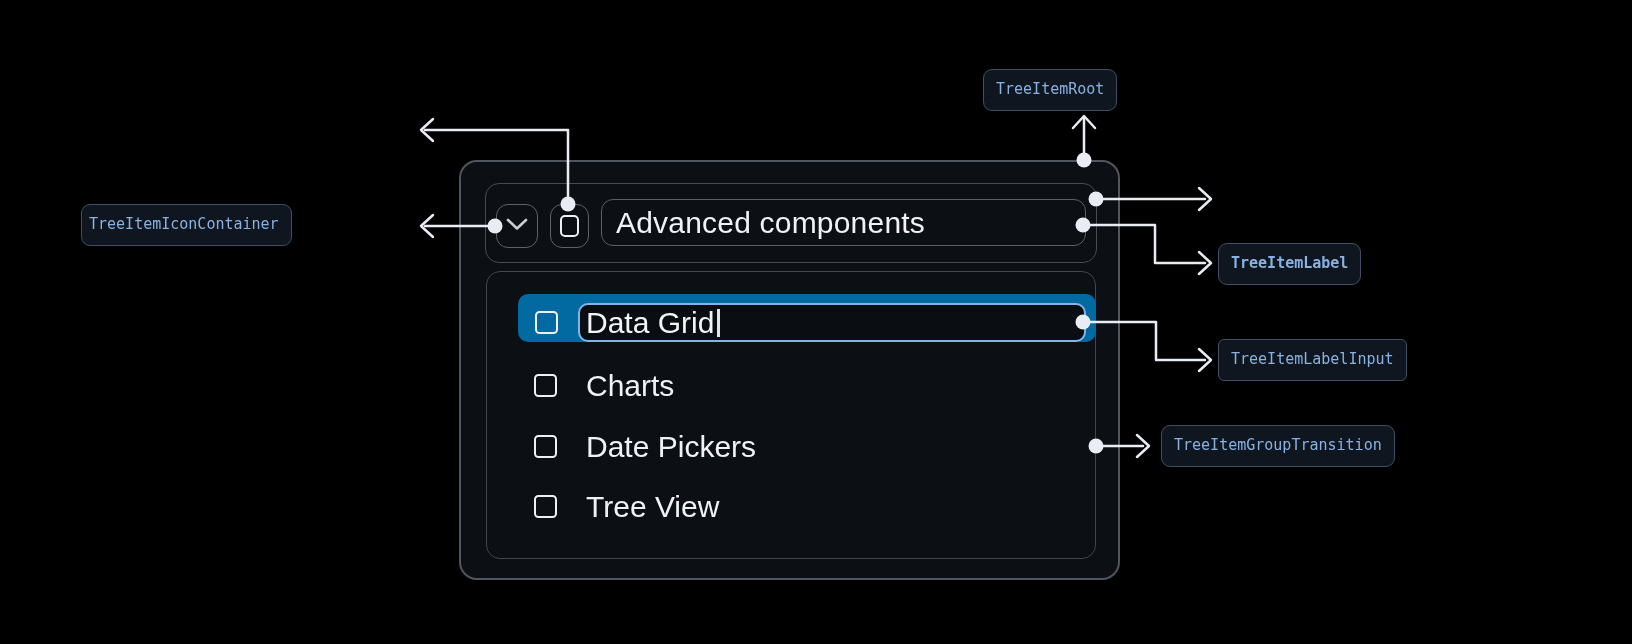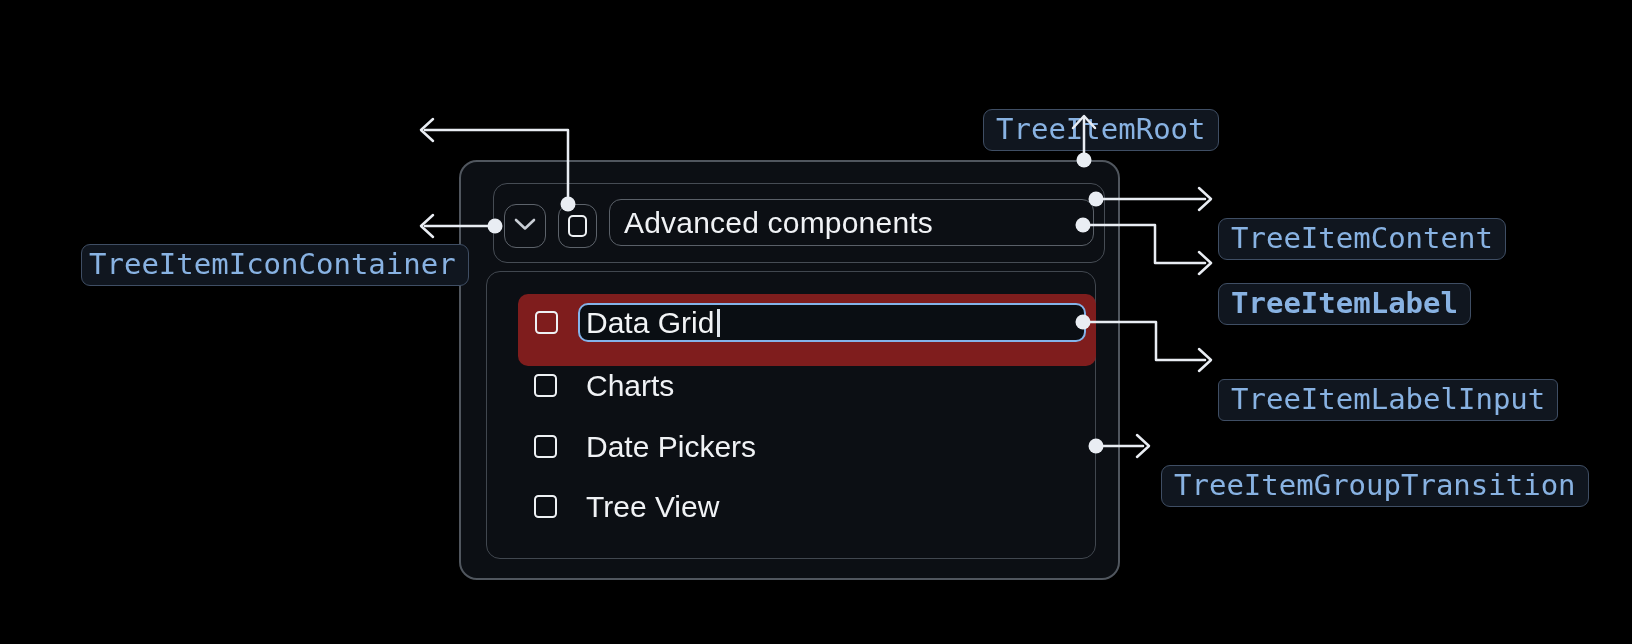--- a/index.html
+++ b/index.html
@@ -8,21 +8,21 @@
     font-family:"Liberation Sans", sans-serif; overflow:hidden;
   }
   
   .panel{
     position:absolute; left:459px; top:160px; width:661px; height:420px;
     background:#0c0f14; border:2px solid #50565e; border-radius:18px;
     box-sizing:border-box;
   }
   .content-row{
     position:absolute; left:24px; top:21px; width:612px; height:80px;
-    border:1.5px solid #464c54; border-radius:14px; box-sizing:border-box;margin-left:8px;
+    border:1.5px solid #464c54; border-radius:14px; box-sizing:border-box;
   }
   .icon-container{
     position:absolute; left:10px; top:20px; width:42px; height:44px;
     border:1.5px solid #5d636b; border-radius:12px; box-sizing:border-box;
     display:flex; align-items:center; justify-content:center;
   }
   .checkbox-container{
     position:absolute; left:64px; top:20px; width:39px; height:44px;
     border:1.5px solid #5d636b; border-radius:12px; box-sizing:border-box;
     display:flex; align-items:center; justify-content:center;
@@ -38,22 +38,22 @@
   }
   .label-box .txt{
     padding-left:14px; font-size:30px; color:#f0f2f5; letter-spacing:0.2px;
     white-space:nowrap;
   }
   .group{
     position:absolute; left:25px; top:109px; width:610px; height:288px;
     border:1.5px solid #41474f; border-radius:14px; box-sizing:border-box;
   }
   .editing-row{
-    position:absolute; left:31px; top:22px; width:578px; height:72px;
-    background:#7f1d1d; border-radius:10px;
+    position:absolute; left:31px; top:22px; width:578px; height:48px;
+    background:#0369a1; border-radius:10px;
   }
   .cb-row{
     position:absolute; width:23px; height:23px; border:2.6px solid #eef1f4;
     border-radius:4.5px; box-sizing:border-box; background:transparent;
   }
   .editing-row .cb-row{ left:17px; top:17px; }
   .label-input{
     position:absolute; left:60px; top:9px; width:508px; height:39px;
     background:#0a0e13; border:2px solid #84b3e9; border-radius:10px;
     box-sizing:border-box; display:flex; align-items:center;
@@ -74,21 +74,21 @@
     color:#f0f2f5; white-space:nowrap;
   }
   .row-charts{ top:97px; }
   .row-datepickers{ top:158px; }
   .row-treeview{ top:218px; }
   
   .badge{
     position:absolute; height:42px; line-height:39px; padding:0 12px;
     background:#10161f; border:1.5px solid #3f4e64; border-radius:9px;
     box-sizing:border-box; font-family:"DejaVu Sans Mono","Liberation Mono",monospace;
-    font-size:29px; color:#88b2e2; white-space:nowrap;margin-top:40px;
+    font-size:15px; color:#88b2e2; white-space:nowrap;
   }
   .badge-checkbox        { left:155px;  top:109px; }
   .badge-icon-container  { left:81px;   top:204px;padding-left:7px; }
   .badge-root            { left:983px;  top:69px;  }
   .badge-content         { left:1218px; top:178px; }
   .badge-label           { left:1218px; top:243px;font-weight:bold; }
   .badge-label-input     { left:1218px; top:339px;border-radius:6px; }
   .badge-group-transition{ left:1161px; top:425px; }
   
   .wires{
@@ -142,21 +142,20 @@
       <div class="child-row row-treeview">
         <span class="cb-row"></span>
         <span class="txt">Tree View</span>
       </div>
 
     </div>
   </div>
 
   <div class="badge badge-icon-container">TreeItemIconContainer</div>
   <div class="badge badge-root">TreeItemRoot</div>
-  <div class="badge badge-content">TreeItemContent</div>
   <div class="badge badge-label">TreeItemLabel</div>
   <div class="badge badge-label-input">TreeItemLabelInput</div>
   <div class="badge badge-group-transition">TreeItemGroupTransition</div>
 
   <svg class="wires" viewBox="0 0 1632 644" fill="none" stroke="#e9edf3" stroke-width="2.5" stroke-linecap="round" stroke-linejoin="round">
 
     <path d="M425,130 H568 V197"></path>
     <path d="M433,119 L421,130 L433,141"></path>
     <circle cx="568" cy="204" r="7.5" fill="#e9edf3" stroke="none"></circle>
 

